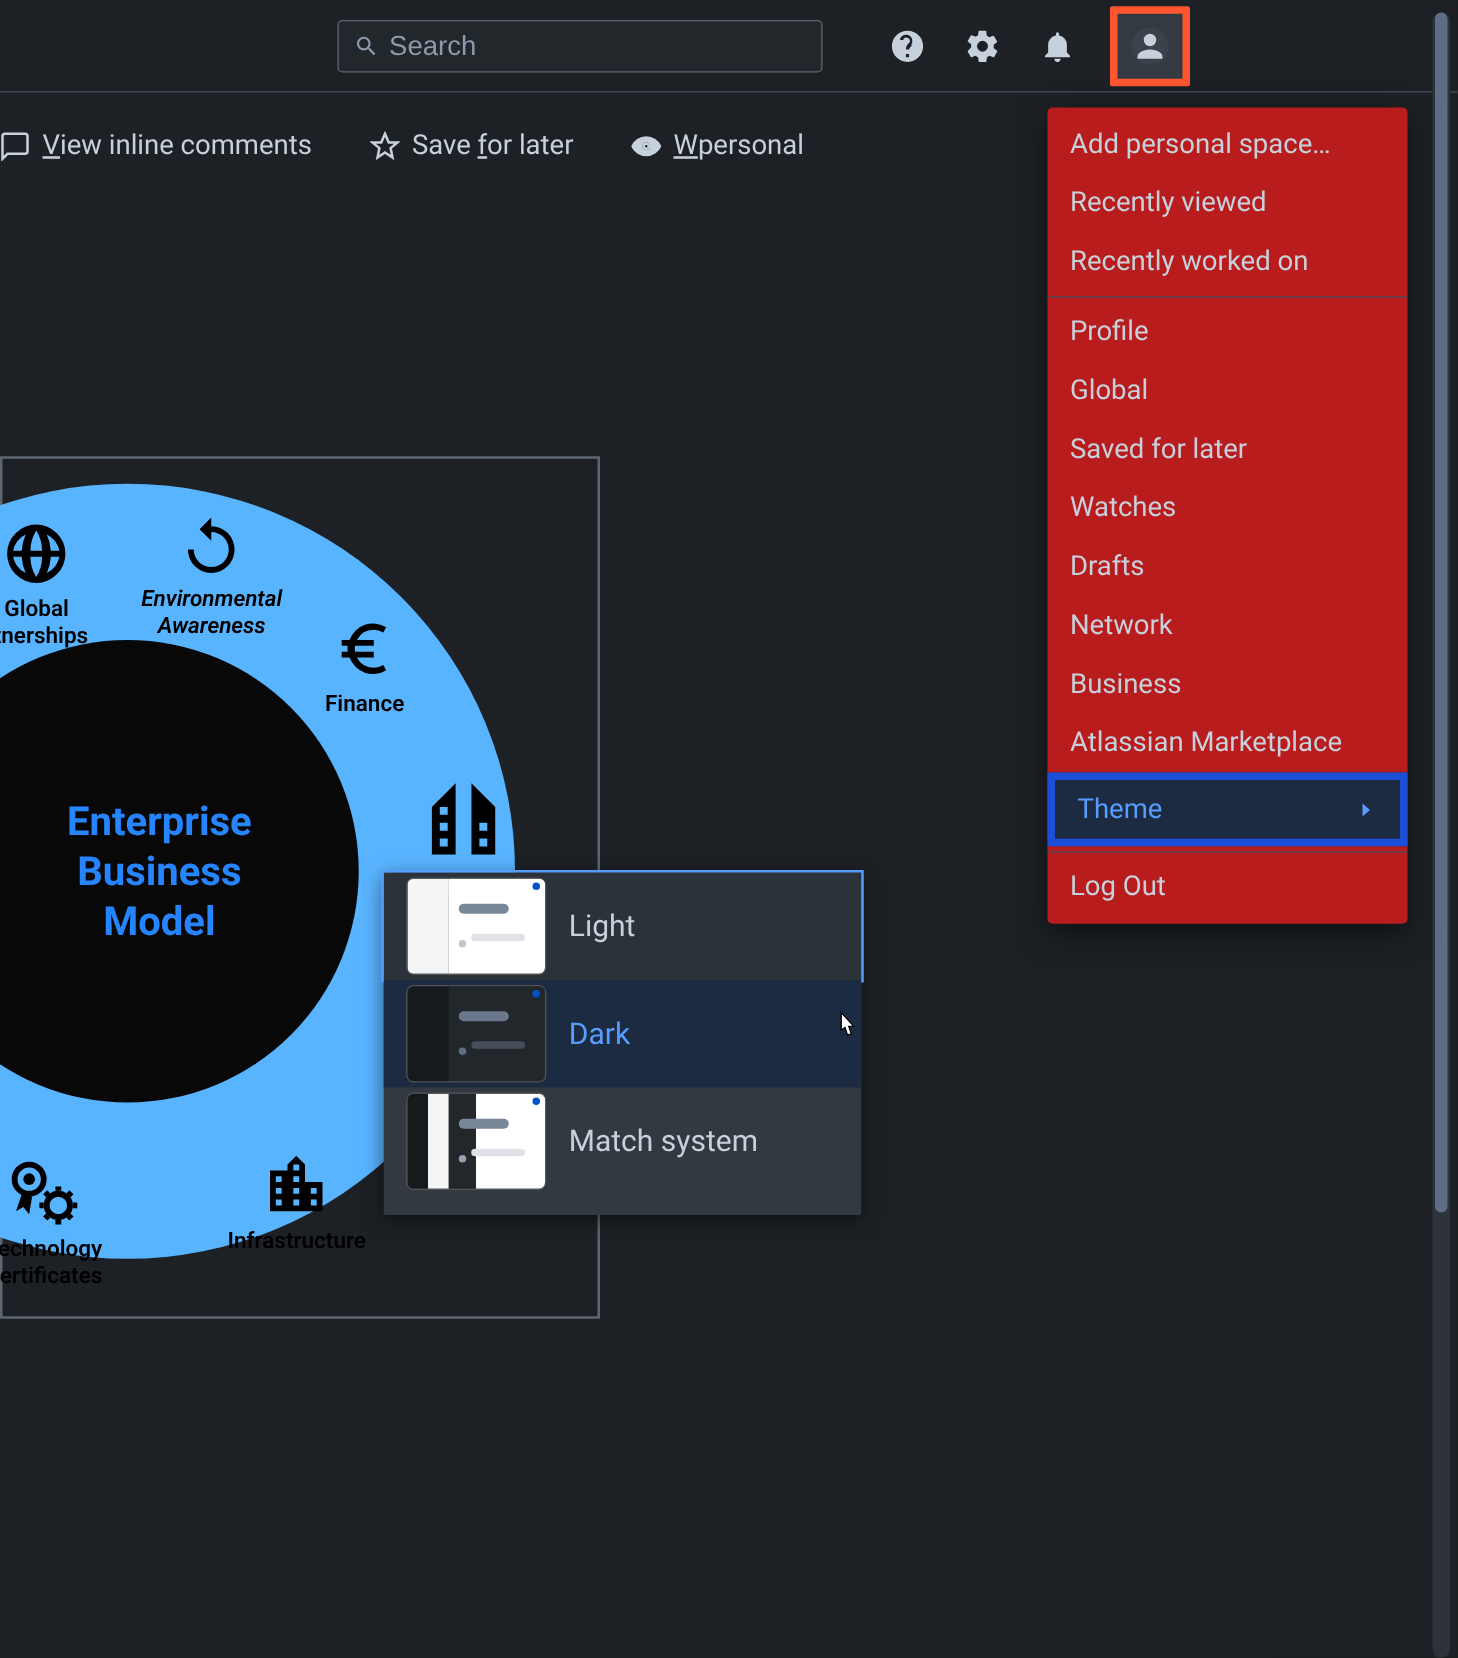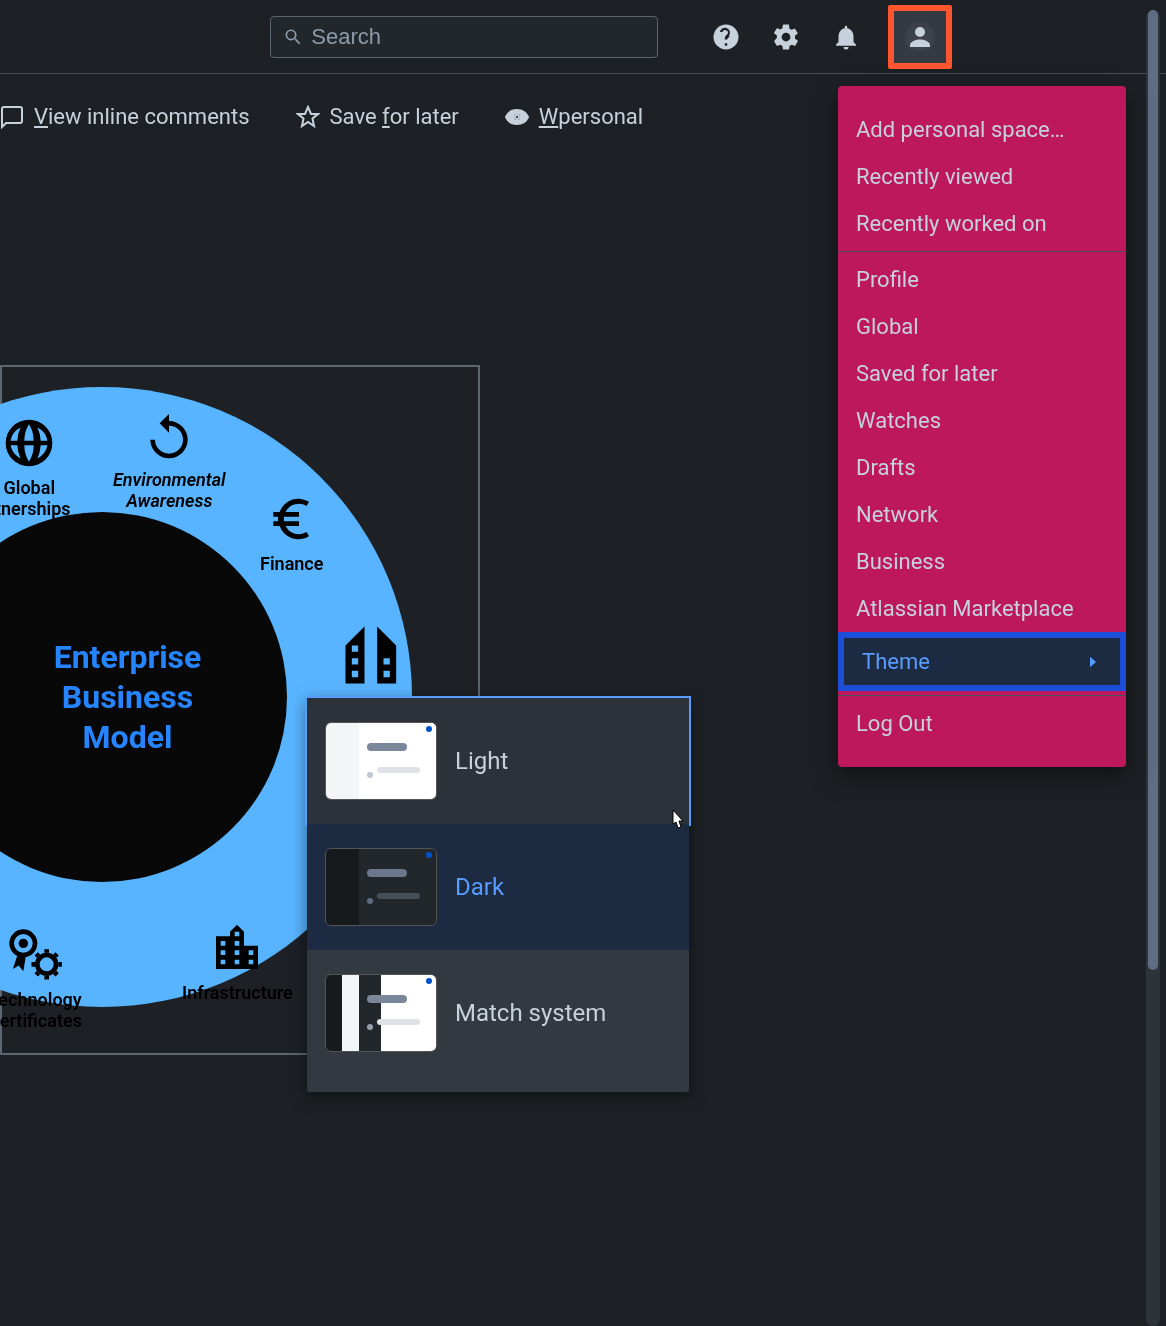--- a/index.html
+++ b/index.html
@@ -128,25 +128,25 @@
   .ri-ind svg { width: 76px; height: 76px; }
   .ri-infra { bottom: 50px; left: 180px; }
   .ri-tech { bottom: 22px; left: -14px; }
 
   
   .user-menu {
     position: absolute;
     top: 86px;
     right: 40px;
     width: 288px;
-    background: #be185d;
+    background: #b91c1c;
     border-radius: 4px;
     box-shadow: 0 8px 24px rgba(0,0,0,0.5);
     z-index: 50;
-    padding: 20px 0;
+    padding: 6px 0;
   }
   .user-menu-item {
     padding: 11px 18px;
     font-size: 22px;
     color: #c7d1db;
     cursor: pointer;
     display: flex;
     align-items: center;
     justify-content: space-between;
   }
@@ -167,21 +167,21 @@
     background: #323940;
     border-radius: 2px;
     box-shadow: 0 4px 16px rgba(0,0,0,0.5);
     z-index: 60;
     padding-bottom: 16px;
   }
   .theme-option {
     display: flex;
     align-items: center;
     gap: 18px;
-    padding: 24px 18px;
+    padding: 4px 18px;
     font-size: 24px;
     color: #c7d1db;
     cursor: pointer;
     position: relative;
   }
   .theme-option.selected { outline: 2px solid #579dff; background: #2b323a; }
   .theme-option.active { background: #1c2b41; color: #579dff; }
   .theme-preview {
     width: 112px;
     height: 78px;

